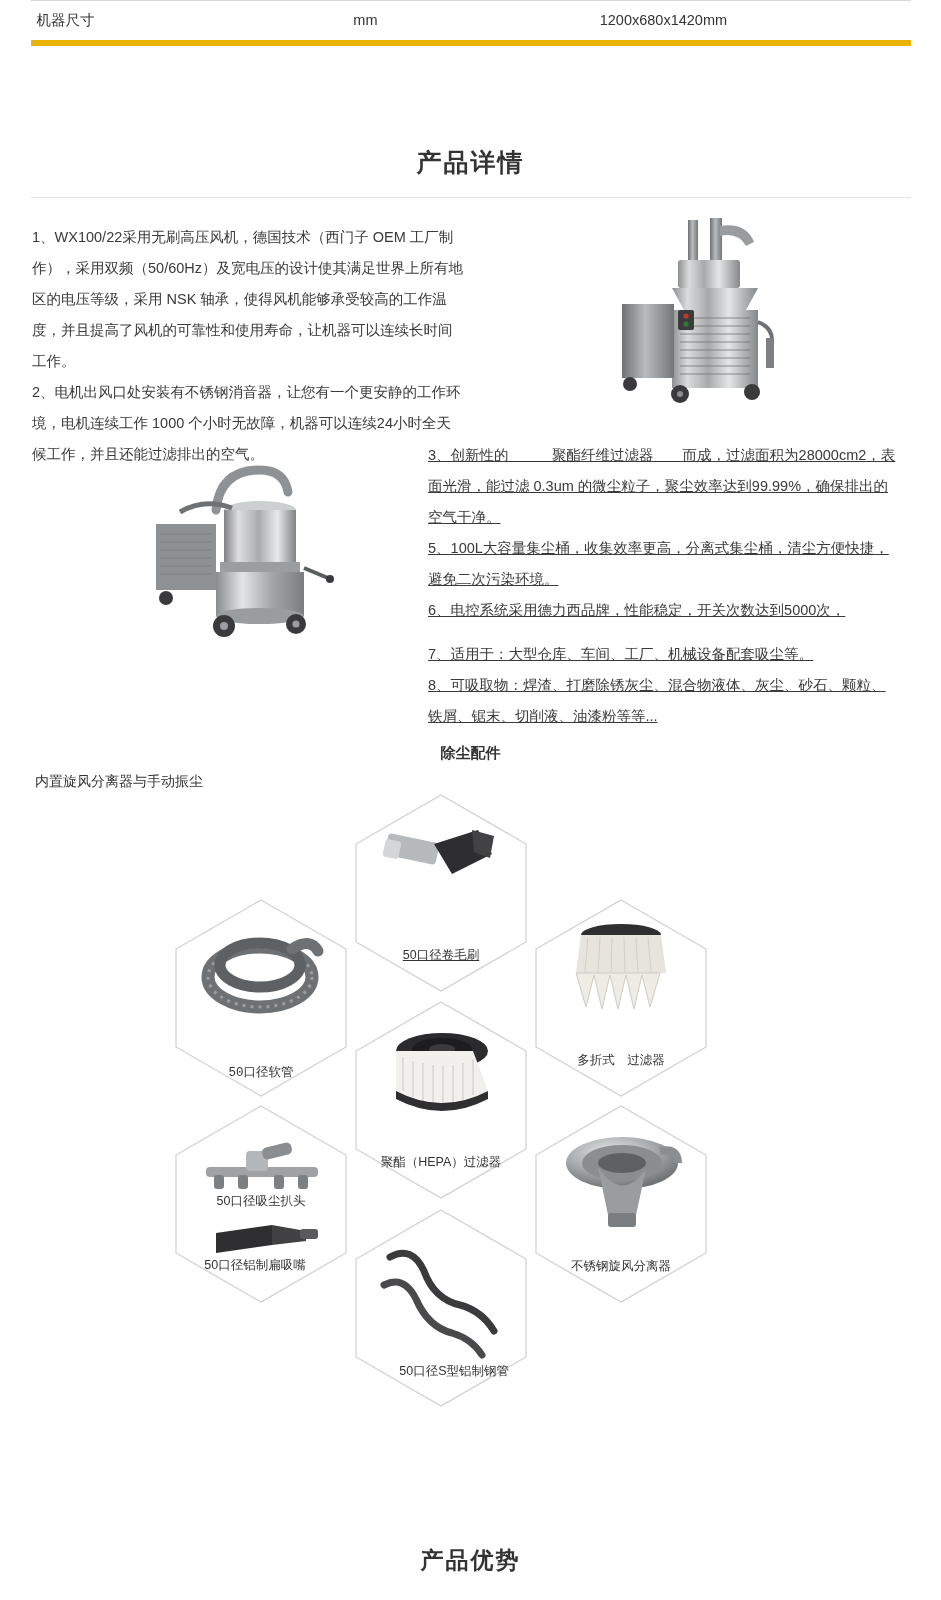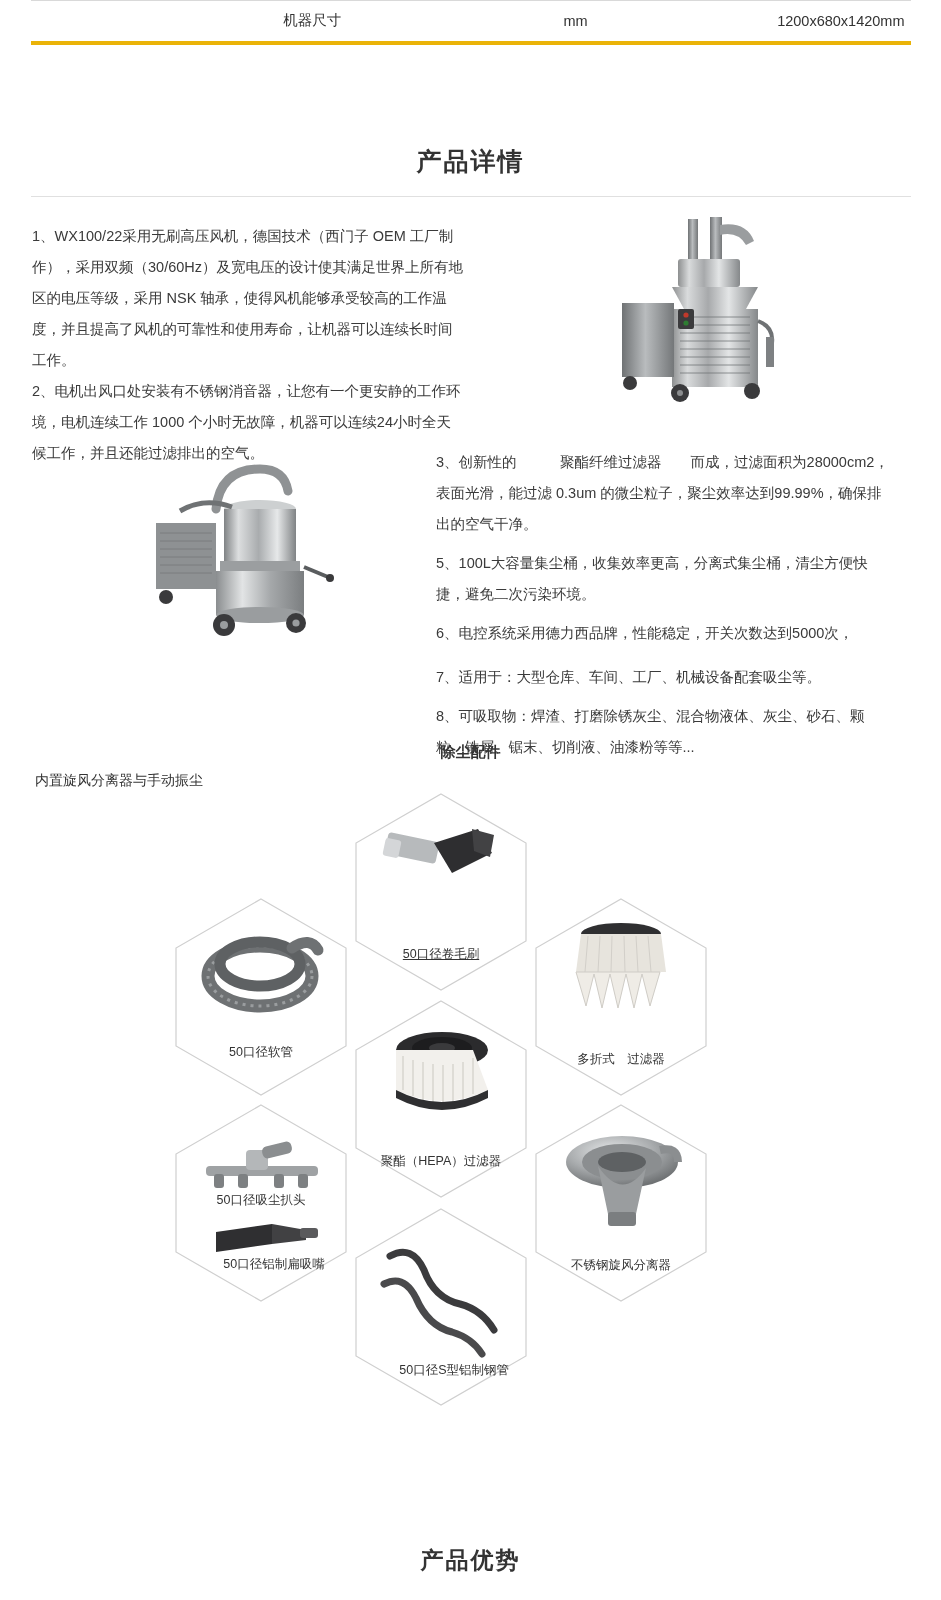--- a/index.html
+++ b/index.html
@@ -24,24 +24,24 @@
     margin: 0 auto;
     padding-top: 0;
   }
   table.spec {
     width: 100%;
     border-collapse: collapse;
     font-size: 14.5px;
     color: #333;
   }
   table.spec td {
-    border-bottom: 4px solid #eab308;
+    border-bottom: 6px solid #eab308;
     border-top: 1px solid #d9d9d9;
     height: 42px;
-    text-align: right;
+    text-align: left;
     vertical-align: middle;
     padding: 4px 6px;
   }
   table.spec td.c1 { width: 36%; }
   table.spec td.c2 { width: 28%; }
   table.spec td.c3 { width: 36%; }
 
   
   .section-title {
     text-align: center;
@@ -92,21 +92,21 @@
     width: 320px; height: 185px;
   }
   .detail-2 .text {
     position: absolute;
     left: 428px; top: 0;
     width: 470px;
     font-size: 14.5px;
     line-height: 31px;
     color: #3a3a3a;
   }
-  .detail-2 .text p { margin: 8px; }
+  .detail-2 .text p { margin: 0; text-decoration: underline; }
   .gap-before { margin-top: 13px !important; }
 
   
   .acc-title {
     text-align: center;
     font-size: 15px;
     font-weight: bold;
     color: #333;
     margin-top: 4px;
   }
@@ -172,21 +172,21 @@
       </tbody>
     </table>
   </div>
 
   <div style="height:100px"></div>
   <div class="section-title">产品详情</div>
   <div class="title-rule"></div>
 
   <div class="detail-1">
     <div class="text">
-      <div>1、WX100/22采用无刷高压风机，德国技术（西门子 OEM 工厂制作），采用双频（30/60Hz）及宽电压的设计使其满足世界上所有地区的电压等级，采用 NSK 轴承，使得风机能够承受较高的工作温度，并且提高了风机的可靠性和使用寿命，让机器可以连续长时间工作。</div>
+      <div>1、WX100/22采用无刷高压风机，德国技术（西门子 OEM 工厂制作），采用双频（50/60Hz）及宽电压的设计使其满足世界上所有地区的电压等级，采用 NSK 轴承，使得风机能够承受较高的工作温度，并且提高了风机的可靠性和使用寿命，让机器可以连续长时间工作。</div>
       <div>2、电机出风口处安装有不锈钢消音器，让您有一个更安静的工作环境，电机连续工作 1000 个小时无故障，机器可以连续24小时全天候工作，并且还能过滤排出的空气。</div>
     </div>
     <div class="photo">
       <svg width="330" height="190" viewBox="0 0 330 190">
         <defs>
           <linearGradient id="steelV" x1="0" y1="0" x2="1" y2="0">
             <stop offset="0%" stop-color="#8d8f90"></stop>
             <stop offset="18%" stop-color="#d9dbdc"></stop>
             <stop offset="42%" stop-color="#a7a9ab"></stop>
             <stop offset="66%" stop-color="#e3e5e6"></stop>
@@ -323,21 +323,21 @@
       </svg>
     </div>
     <div class="hex-img" style="left:196px; top:158px;">
       <svg width="130" height="92" viewBox="0 0 130 92">
         <ellipse cx="64" cy="50" rx="52" ry="30" fill="none" stroke="#6e7173" stroke-width="13"></ellipse>
         <ellipse cx="64" cy="50" rx="52" ry="30" fill="none" stroke="#9a9d9f" stroke-width="3" stroke-dasharray="3 5"></ellipse>
         <ellipse cx="64" cy="38" rx="40" ry="22" fill="none" stroke="#5e6163" stroke-width="11"></ellipse>
         <path d="M96 22 q18 -12 26 2" stroke="#6e7173" stroke-width="11" fill="none" stroke-linecap="round"></path>
       </svg>
     </div>
-    <div class="hex-label" style="left:175px; top:276px;">50口径软管</div>
+    <div class="hex-label" style="left:175px; top:295px;font-family:Liberation Mono, monospace;">50口径软管</div>
 
     <div class="hex-outline" style="left:535px; top:130px;">
       <svg width="172" height="198" viewBox="0 0 172 198">
         <polygon points="86,1 171,50 171,148 86,197 1,148 1,50" fill="#ffffff" stroke="#cfcfcf" stroke-width="1.2"></polygon>
       </svg>
     </div>
     <div class="hex-img" style="left:556px; top:152px;">
       <svg width="130" height="100" viewBox="0 0 130 100">
         <ellipse cx="65" cy="14" rx="40" ry="11" fill="#2f2f31"></ellipse>
         <path d="M25 14 L20 52 L110 52 L105 14 Z" fill="#e7e4dd"></path>
@@ -398,21 +398,21 @@
     </div>
     <div class="hex-label" style="left:175px; top:424px;">50口径吸尘扒头</div>
 
     <div class="hex-img" style="left:200px; top:450px;">
       <svg width="130" height="50" viewBox="0 0 130 50">
         <path d="M16 14 l56 -8 l0 20 l-56 8 z" fill="#2f2f31"></path>
         <path d="M72 6 l34 6 l0 10 l-34 4 z" fill="#414143"></path>
         <rect x="100" y="10" width="18" height="10" rx="3" fill="#5a5a5c"></rect>
       </svg>
     </div>
-    <div class="hex-label" style="left:188px; top:488px;">50口径铝制扁吸嘴</div>
+    <div class="hex-label" style="left:169px; top:488px;">50口径铝制扁吸嘴</div>
 
     <div class="hex-outline" style="left:535px; top:336px;">
       <svg width="172" height="198" viewBox="0 0 172 198">
         <polygon points="86,1 171,50 171,148 86,197 1,148 1,50" fill="#ffffff" stroke="#cfcfcf" stroke-width="1.2"></polygon>
       </svg>
     </div>
     <div class="hex-img" style="left:552px; top:360px;">
       <svg width="140" height="110" viewBox="0 0 140 110">
         <defs>
           <radialGradient id="cycG" cx="40%" cy="30%" r="70%">

